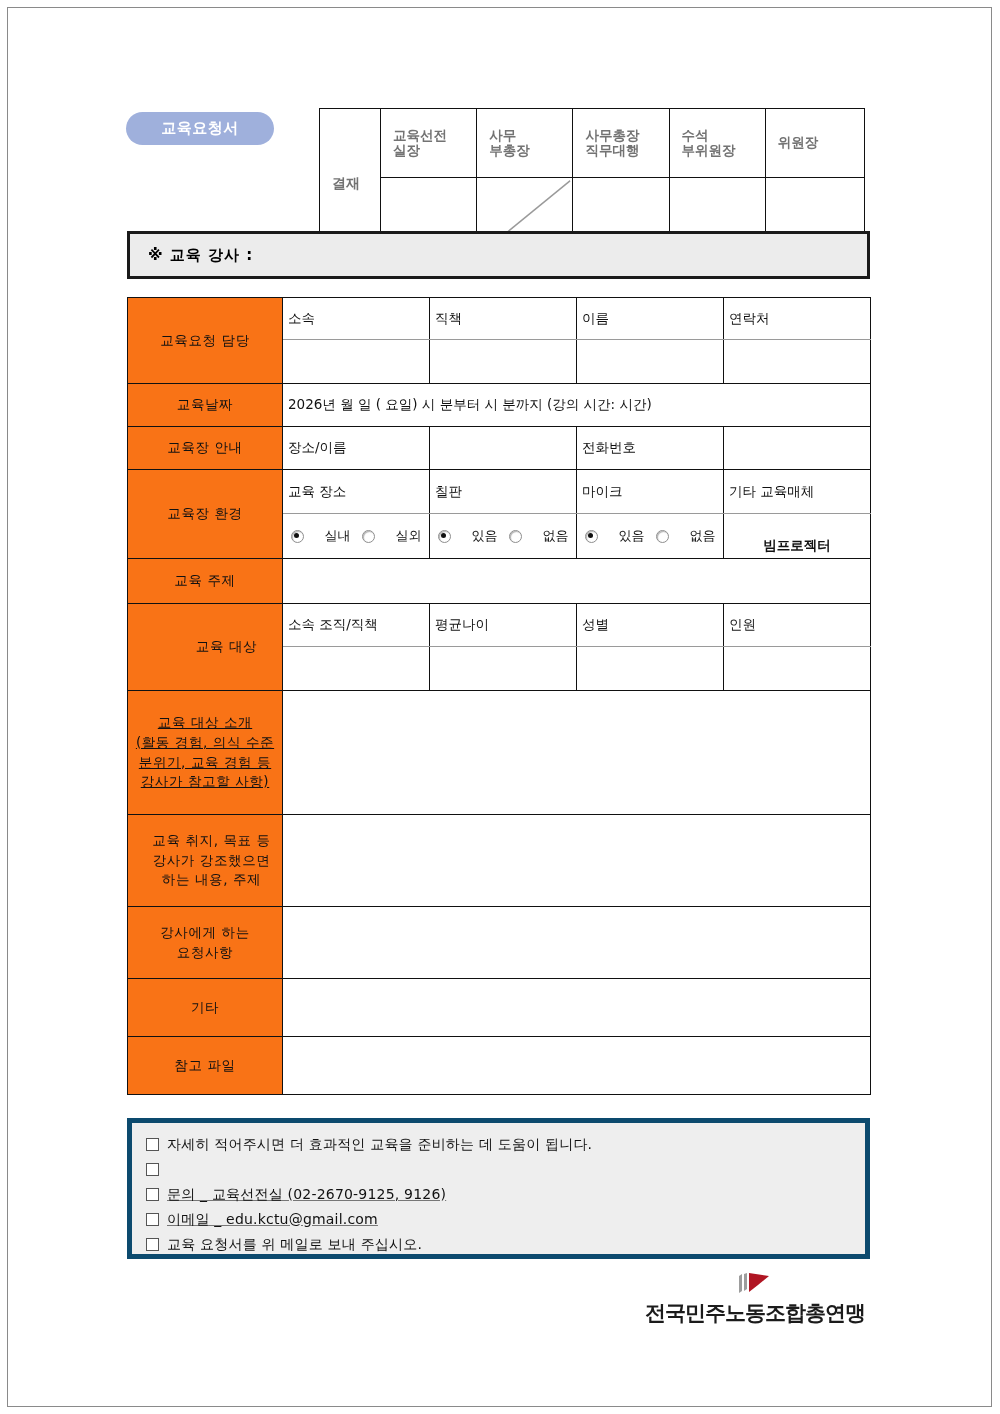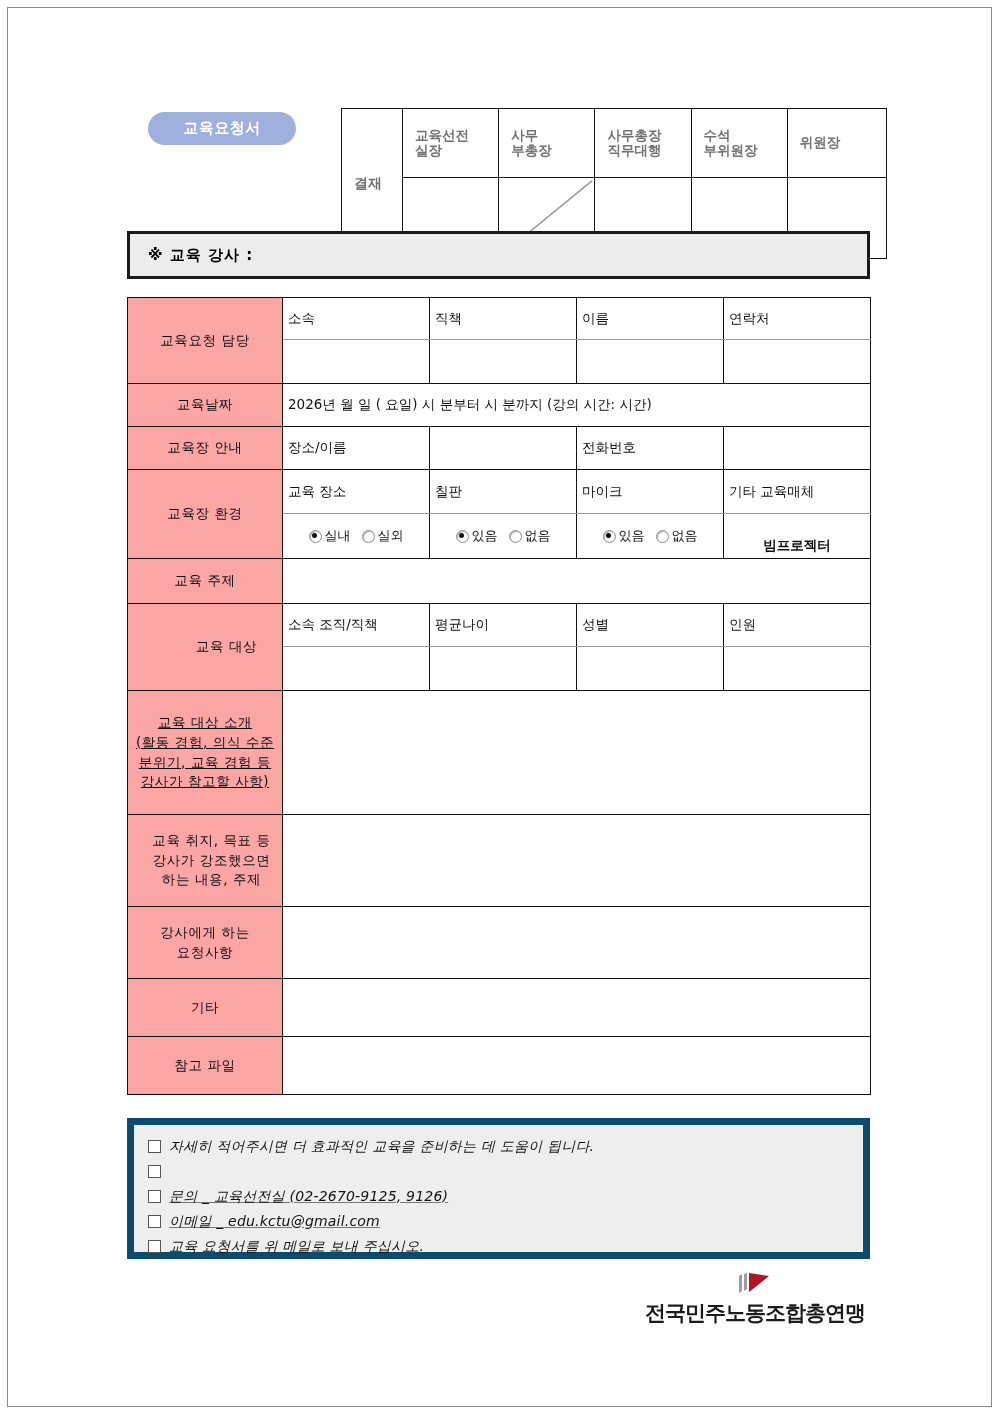--- a/index.html
+++ b/index.html
@@ -32,21 +32,21 @@
     position: absolute;
     left: 0;
     top: 0;
     width: 1000px;
     height: 1414px;
   }
 
   
   .header-band {
     position: absolute;
-    left: 142px;
+    left: 120px;
     top: 106px;
     width: 745px;
     height: 110px;
   }
 
   .title-badge {
     position: absolute;
     left: 6px;
     top: 6px;
     width: 148px;
@@ -134,21 +134,21 @@
   }
   .form-table td {
     border: 1px solid #111111;
     font-size: 13.5px;
     padding: 3px 5px;
     vertical-align: middle;
     color: #111111;
     box-sizing: border-box;
   }
   .form-table td.lbl {
-    background: #fca5a5;
+    background: #f97316;
     text-align: center;
     font-size: 13.5px;
     letter-spacing: 0.6px;
     line-height: 1.45;
   }
   .form-table td.ctr {
     text-align: left;
   }
   .form-table td.blank { }
   .form-table td.soft-top { border-top: 1px solid #9a9a9a; }
@@ -162,21 +162,21 @@
   .radio-cell {
     display: flex;
     align-items: center;
     justify-content: center;
     gap: 4px;
     white-space: nowrap;
   }
   .radio-opt {
     display: inline-flex;
     align-items: center;
-    gap: 3px;
+    gap: 21px;
     font-size: 13px;
   }
   .radio-opt + .radio-opt { margin-left: 7px; }
   .rb {
     width: 11px;
     height: 11px;
     border-radius: 50%;
     border: 1px solid #8e8e8e;
     background: #ffffff;
     display: inline-block;
@@ -203,24 +203,23 @@
   }
 
   
   .notes {
     position: absolute;
     left: 127px;
     top: 1118px;
     width: 743px;
     height: 141px;
     background: #eeeeee;
-    border: 7px solid #0c4a6e;
+    border: 5px solid #0c4a6e;
     box-sizing: border-box;
     padding: 9px 0 0 14px;
-    font-style: italic;
   }
   .note-line {
     display: flex;
     align-items: center;
     gap: 8px;
     height: 25px;
     font-size: 14px;
     color: #111111;
     letter-spacing: 0.2px;
   }

